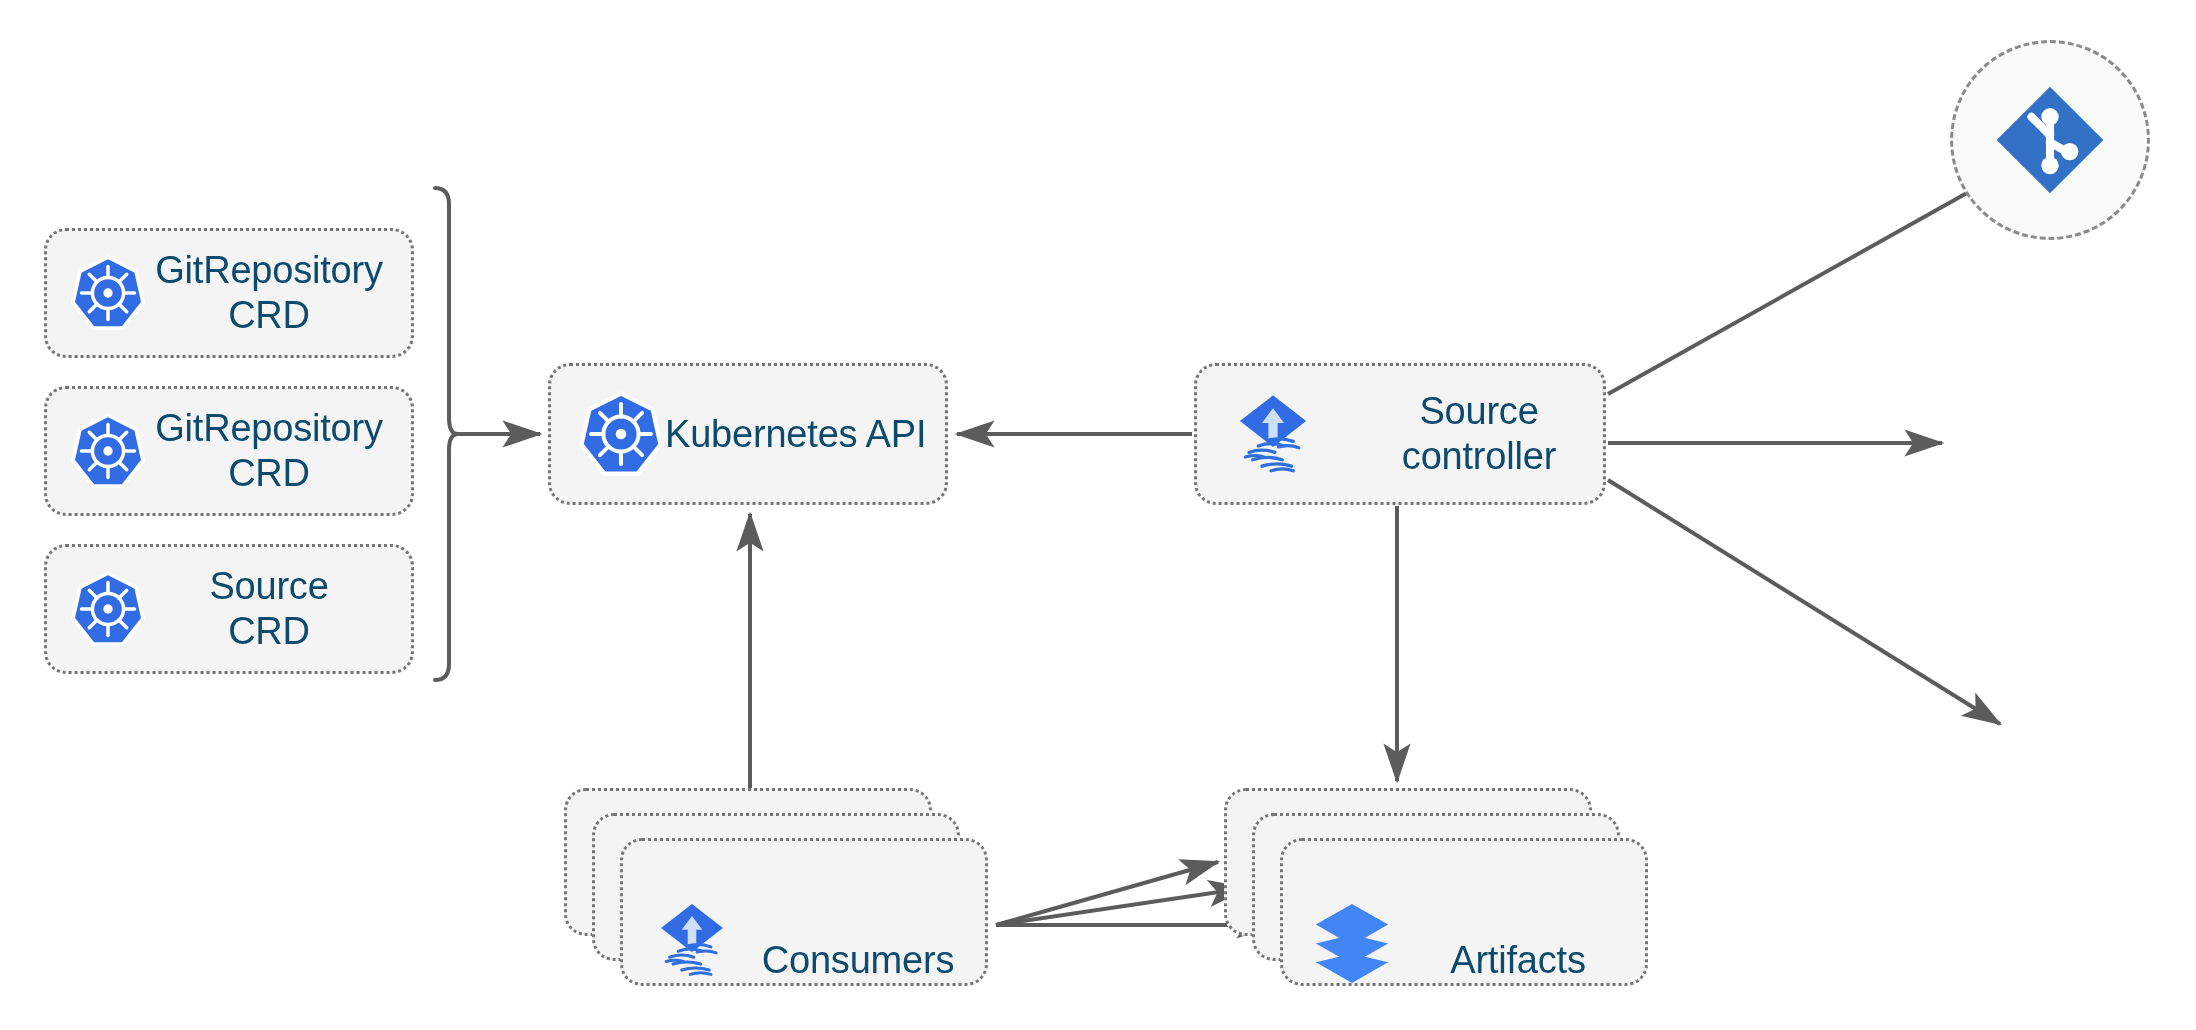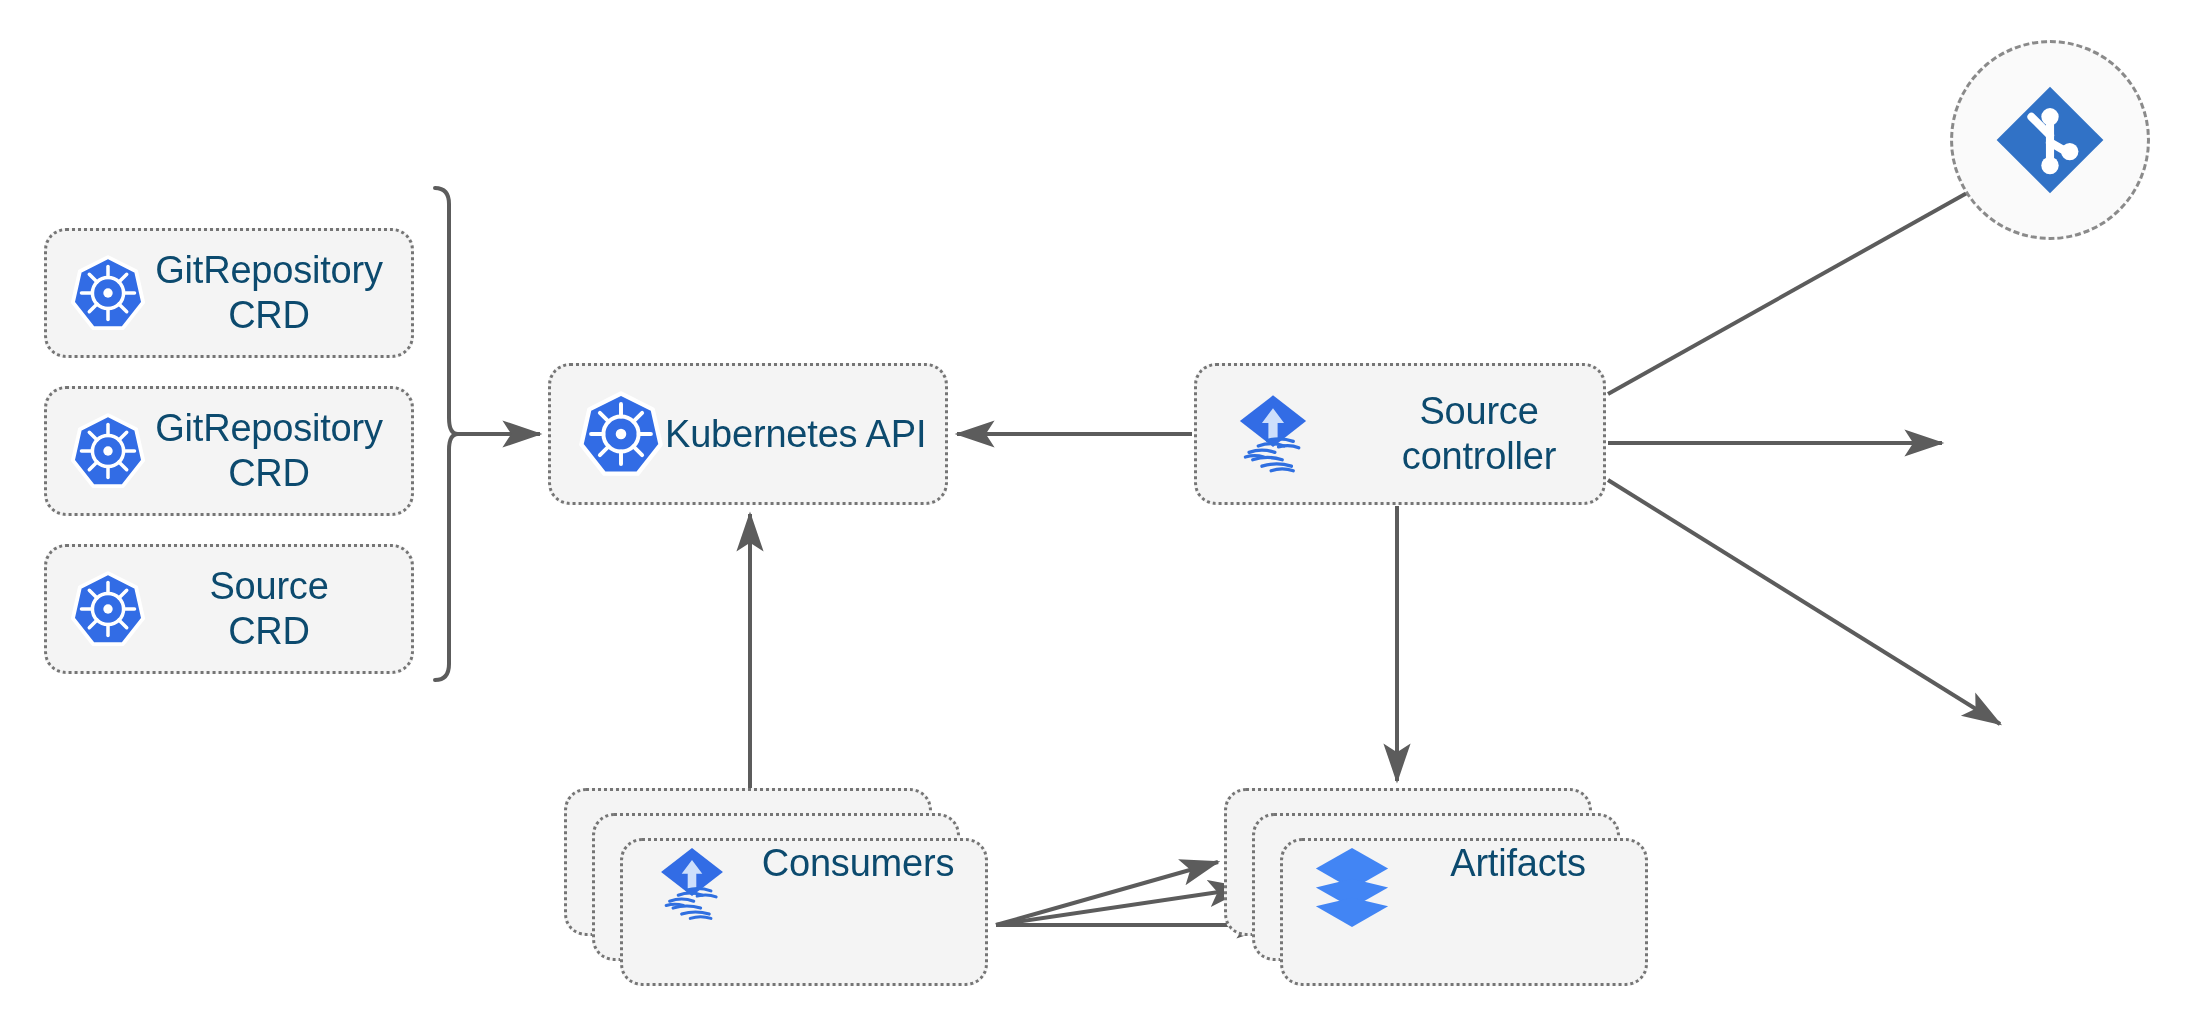--- a/index.html
+++ b/index.html
@@ -92,21 +92,21 @@
     border: 3px dotted #757575;
     border-radius: 22px;
     width: 368px;
     height: 148px;
   }
   .stack .layer.l1 { left: 0px;  top: 0px; }
   .stack .layer.l2 { left: 28px; top: 25px; }
   .stack .layer.l3 {
     left: 56px; top: 50px;
     display: flex;
-    align-items: flex-start;
+    align-items: flex-end;
     justify-content: flex-start;
     padding-left: 26px;
     gap: 4px;
   }
   .stack .layer.l3 .icon-wrap { width: 86px; height: 86px; flex: 0 0 auto; }
   .stack .layer.l3 .card-label { flex: 1 1 auto; padding-right: 8px; }
 
   #consumers-stack { left: 564px; top: 788px; width: 430px; height: 200px; }
   #artifacts-stack { left: 1224px; top: 788px; width: 430px; height: 200px; }
 

